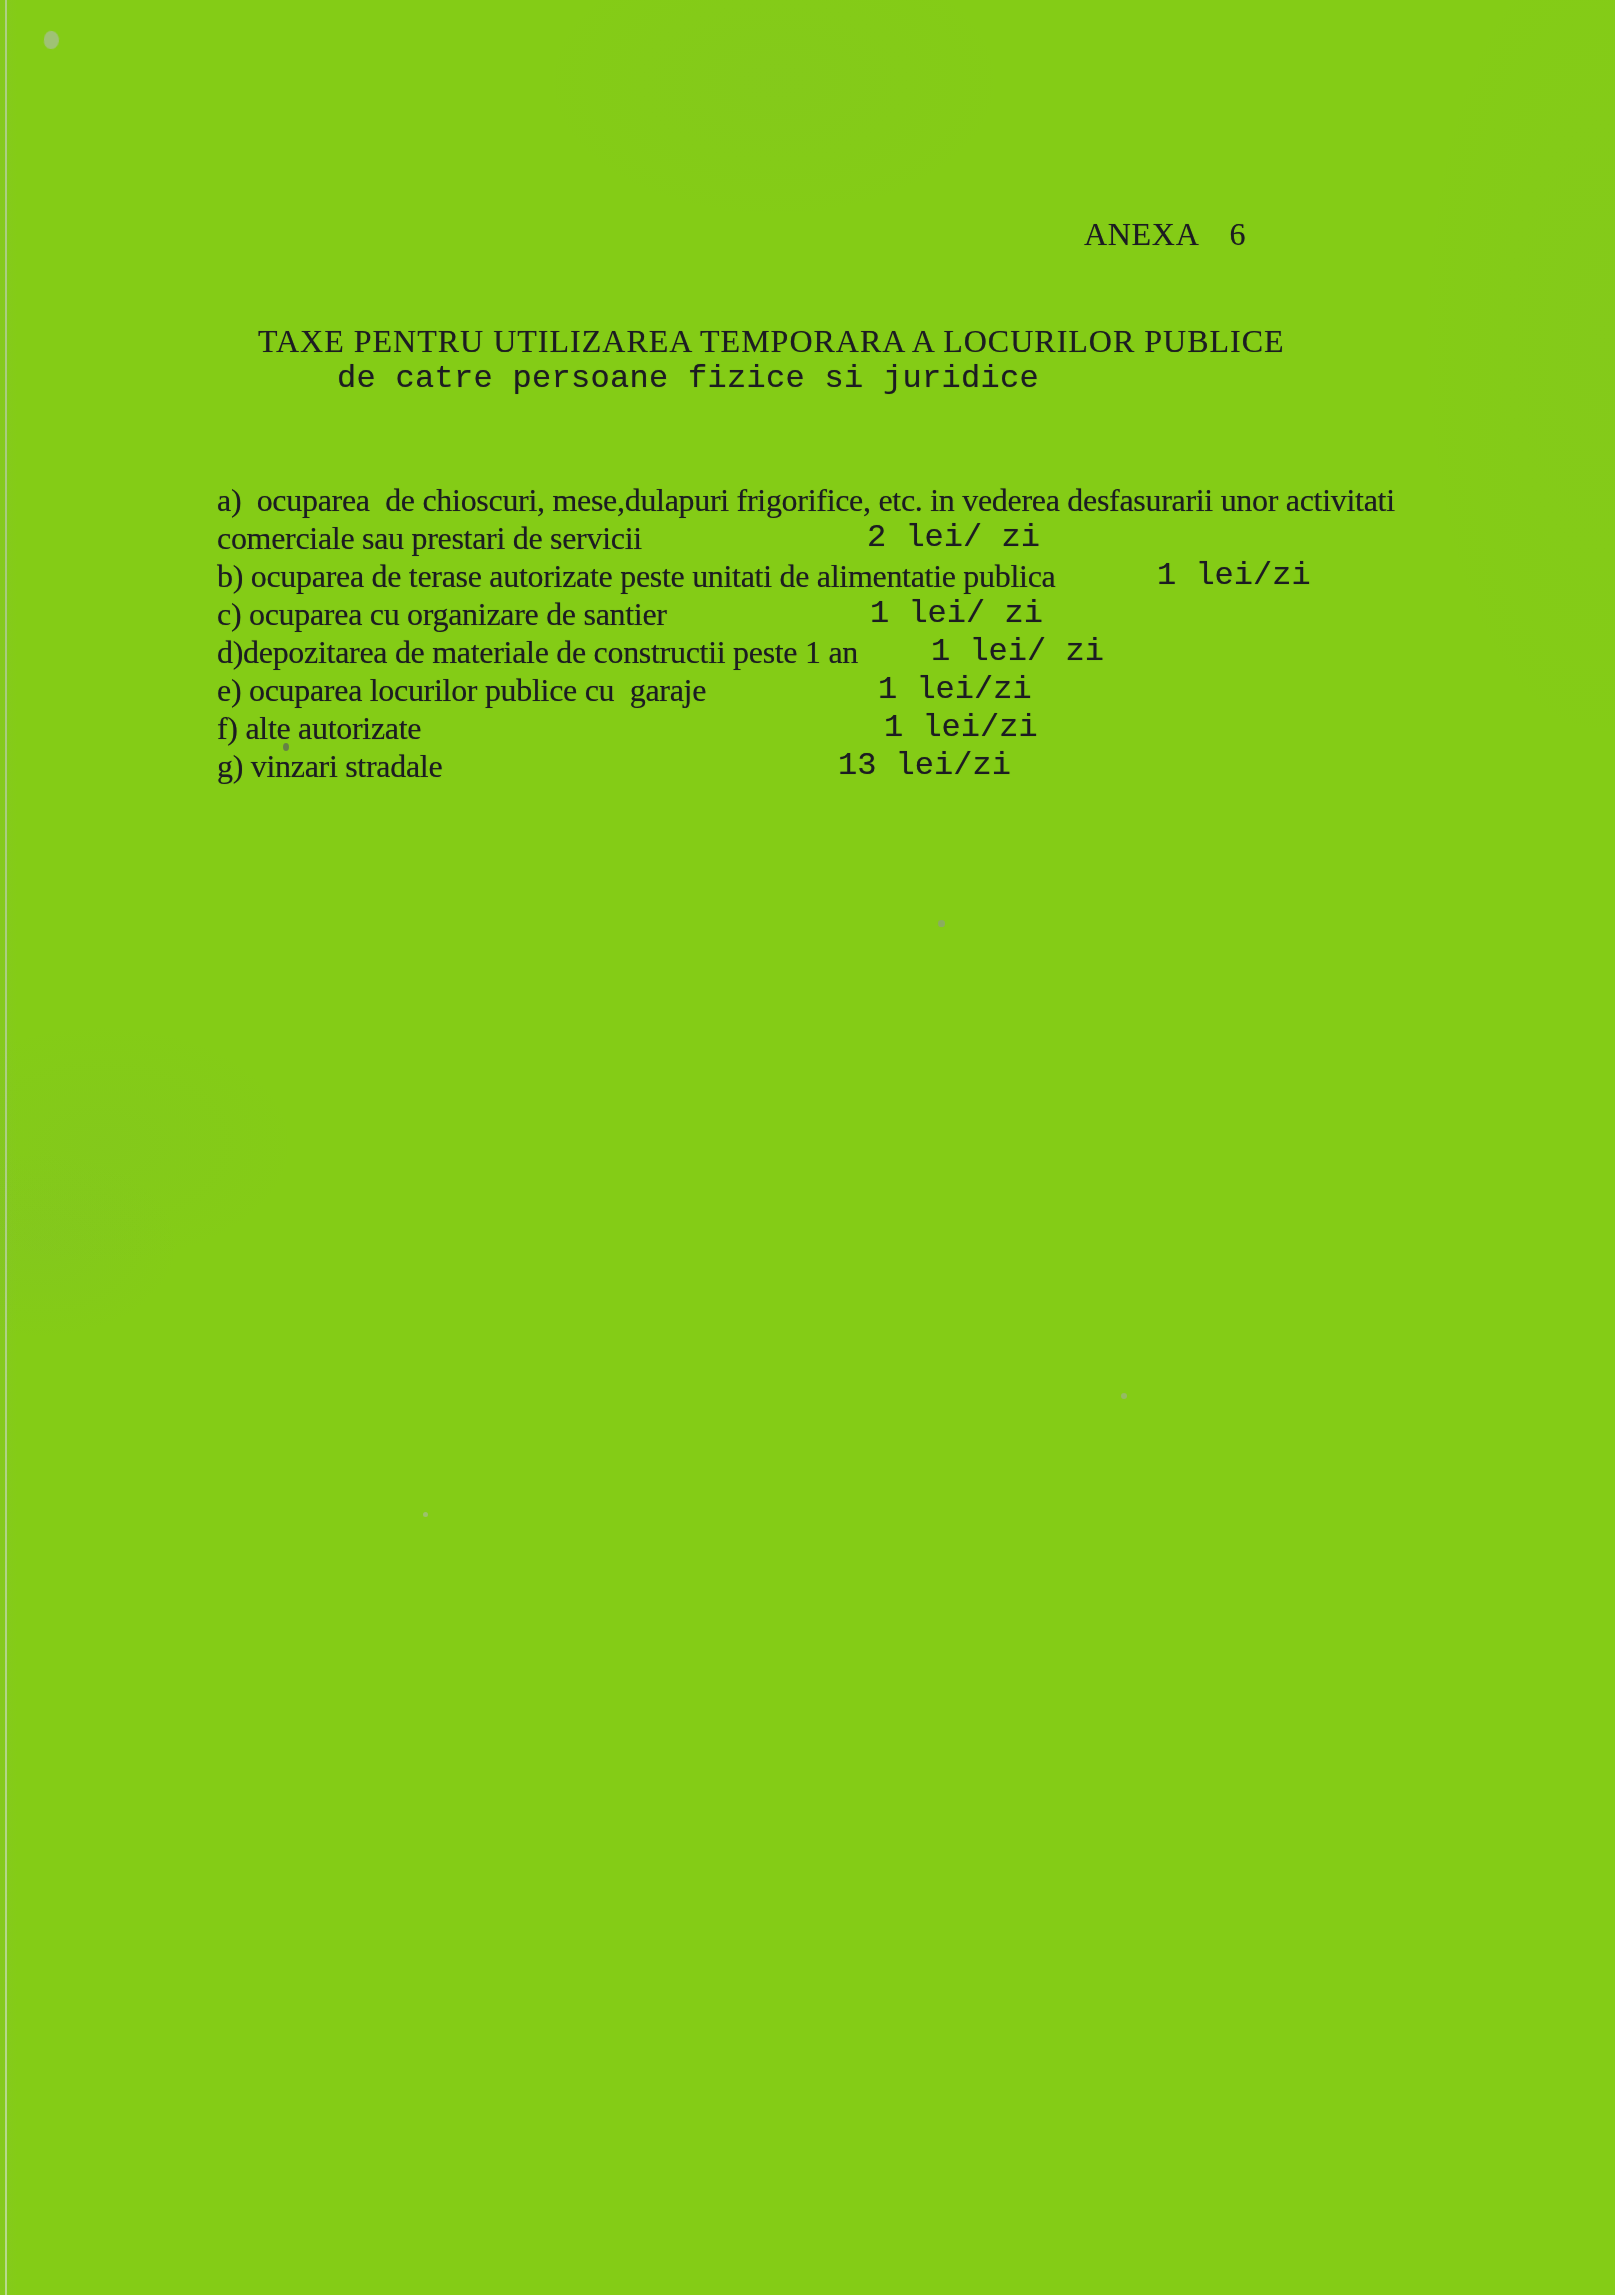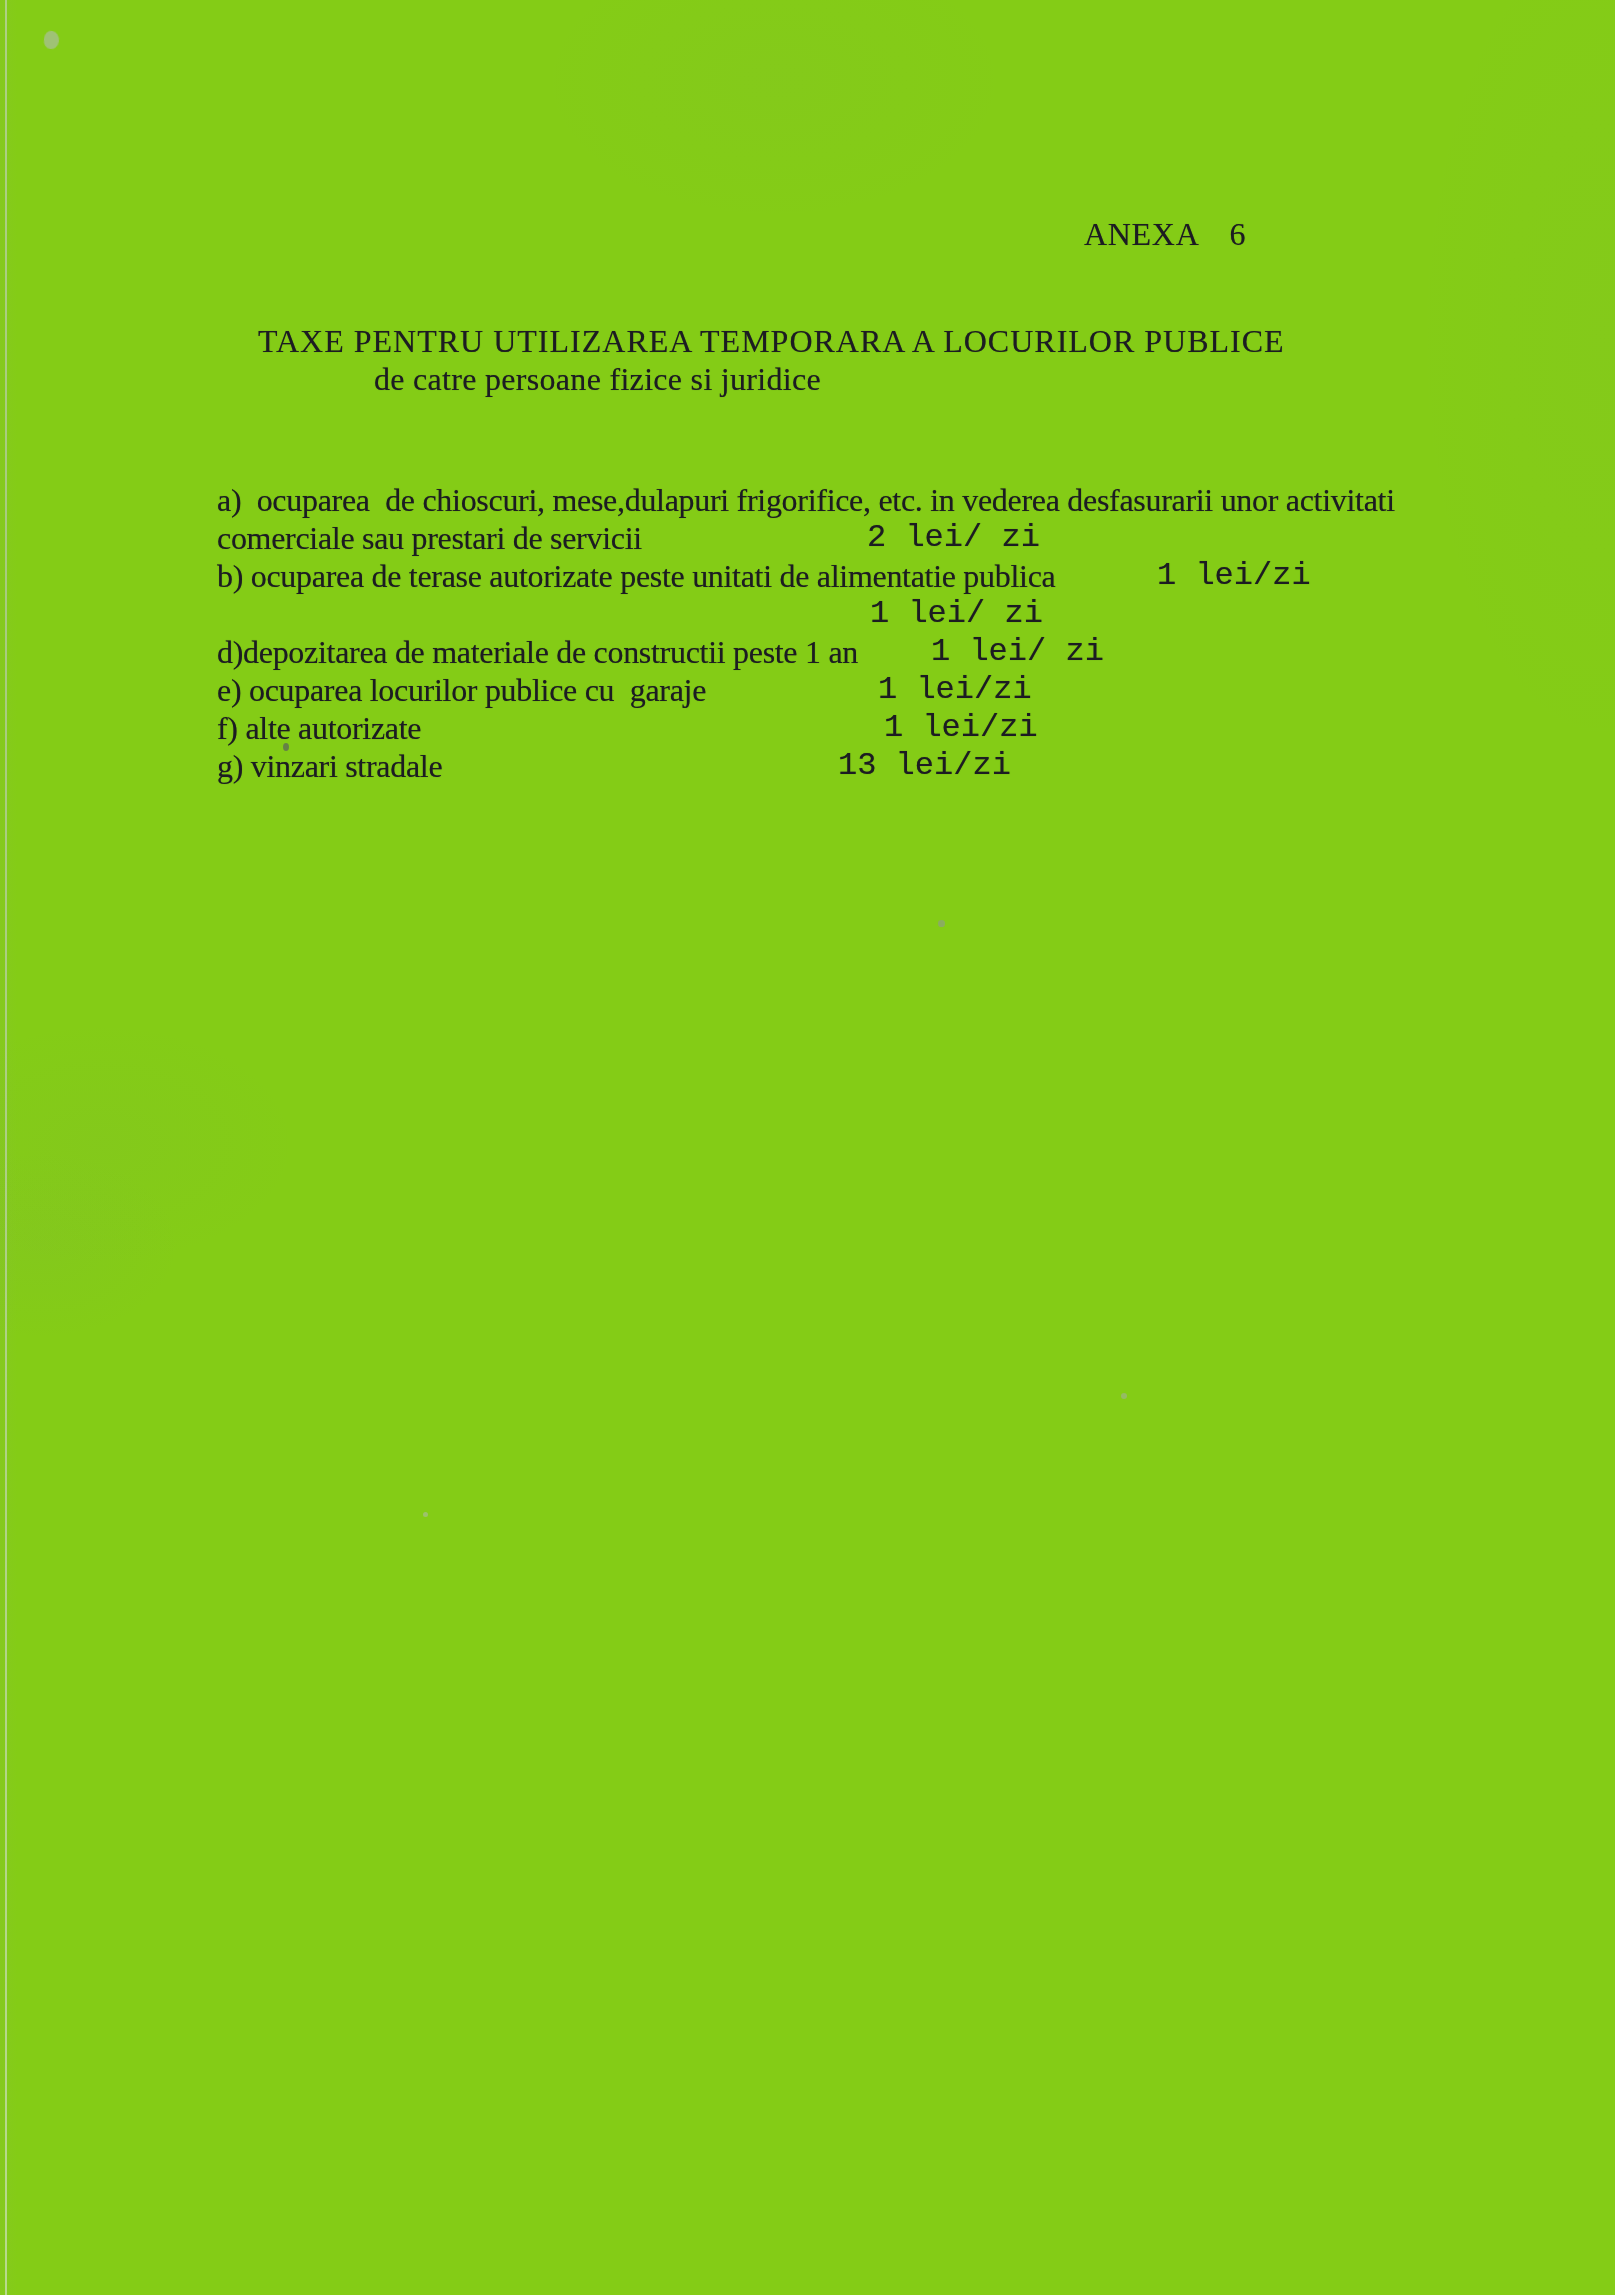--- a/index.html
+++ b/index.html
@@ -45,21 +45,21 @@
   .anexa{
     position:absolute;left:1084px;top:215px;
     font-size:32px;line-height:38px;letter-spacing:0.7px;
   }
   .anexa-num{margin-left:30px;}
 
   .title-block{
     position:absolute;left:258px;top:322px;
     font-size:32px;line-height:38px;letter-spacing:1px;
   }
-  .title-line2{margin-left:116px;letter-spacing:0.3px;}
+  .title-line2{margin-left:79px;letter-spacing:0.3px;font-family:Liberation Mono, monospace;}
 
   .doc-body{
     position:absolute;left:217px;top:481px;width:1340px;
     font-size:32px;line-height:38px;letter-spacing:-0.3px;
   }
   .line{position:relative;height:38px;}
   .rate{position:absolute;top:0;letter-spacing:0;font-family:Liberation Mono, monospace;}
   .rate.ra{left:650px;}
   .rate.rb{left:940px;}
   .rate.rc{left:653px;}
@@ -88,21 +88,21 @@
   </div>
 
   <div class="doc-body">
 
     <div class="line ink"><span>a)  ocuparea  de chioscuri, mese,dulapuri frigorifice, etc. in vederea desfasurarii unor activitati</span></div>
 
     <div class="line ink"><span>comerciale sau prestari de servicii</span><span class="rate ra">2 lei/ zi</span></div>
 
     <div class="line ink"><span>b) ocuparea de terase autorizate peste unitati de alimentatie publica</span><span class="rate rb">1 lei/zi</span></div>
 
-    <div class="line ink"><span class="rate rc">1 lei/ zi</span></div>
+    <div class="line ink"><span>c) ocuparea cu organizare de santier</span><span class="rate rc">1 lei/ zi</span></div>
 
     <div class="line ink"><span>d)depozitarea de materiale de constructii peste 1 an</span><span class="rate rd">1 lei/ zi</span></div>
 
     <div class="line ink"><span>e) ocuparea locurilor publice cu  garaje</span><span class="rate re">1 lei/zi</span></div>
 
     <div class="line ink"><span>f) alte autorizate</span><span class="rate rf">1 lei/zi</span></div>
 
     <div class="line ink"><span>g) vinzari stradale</span><span class="rate rg">13 lei/zi</span></div>
 
   </div>

